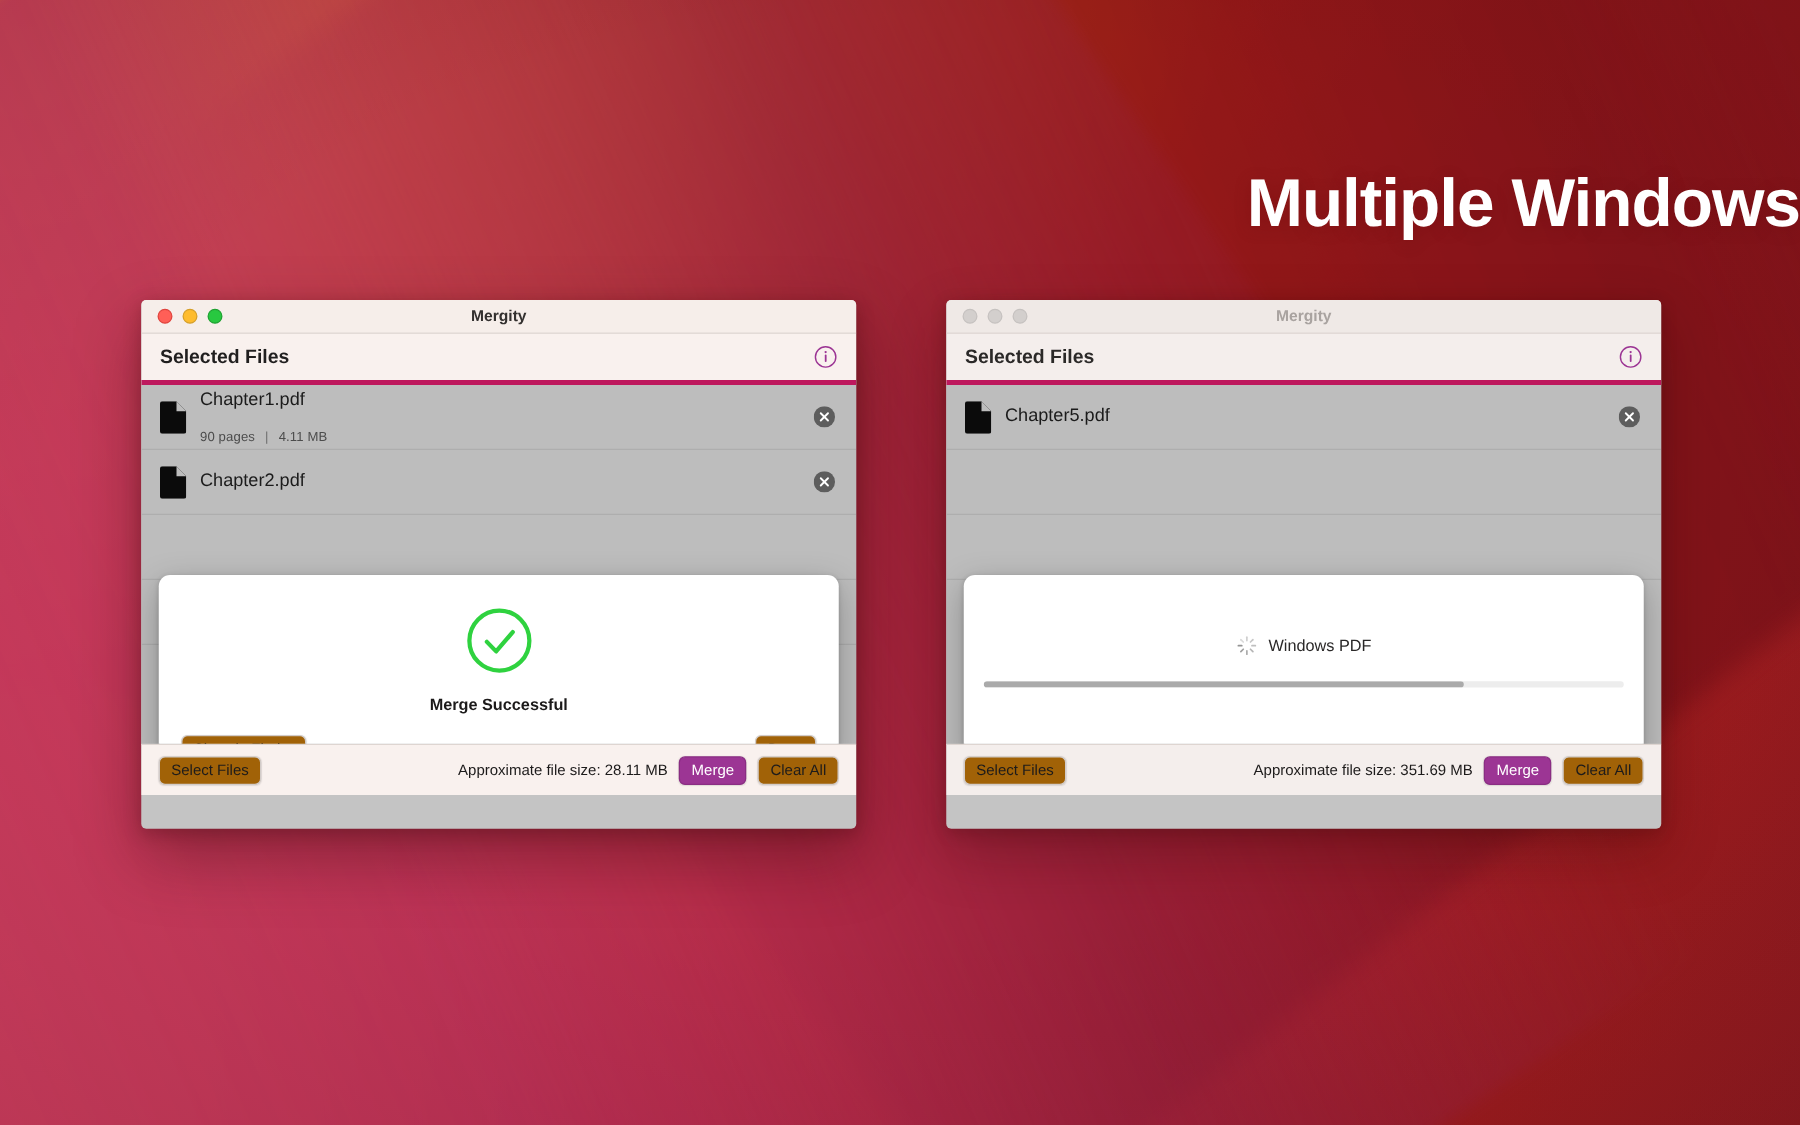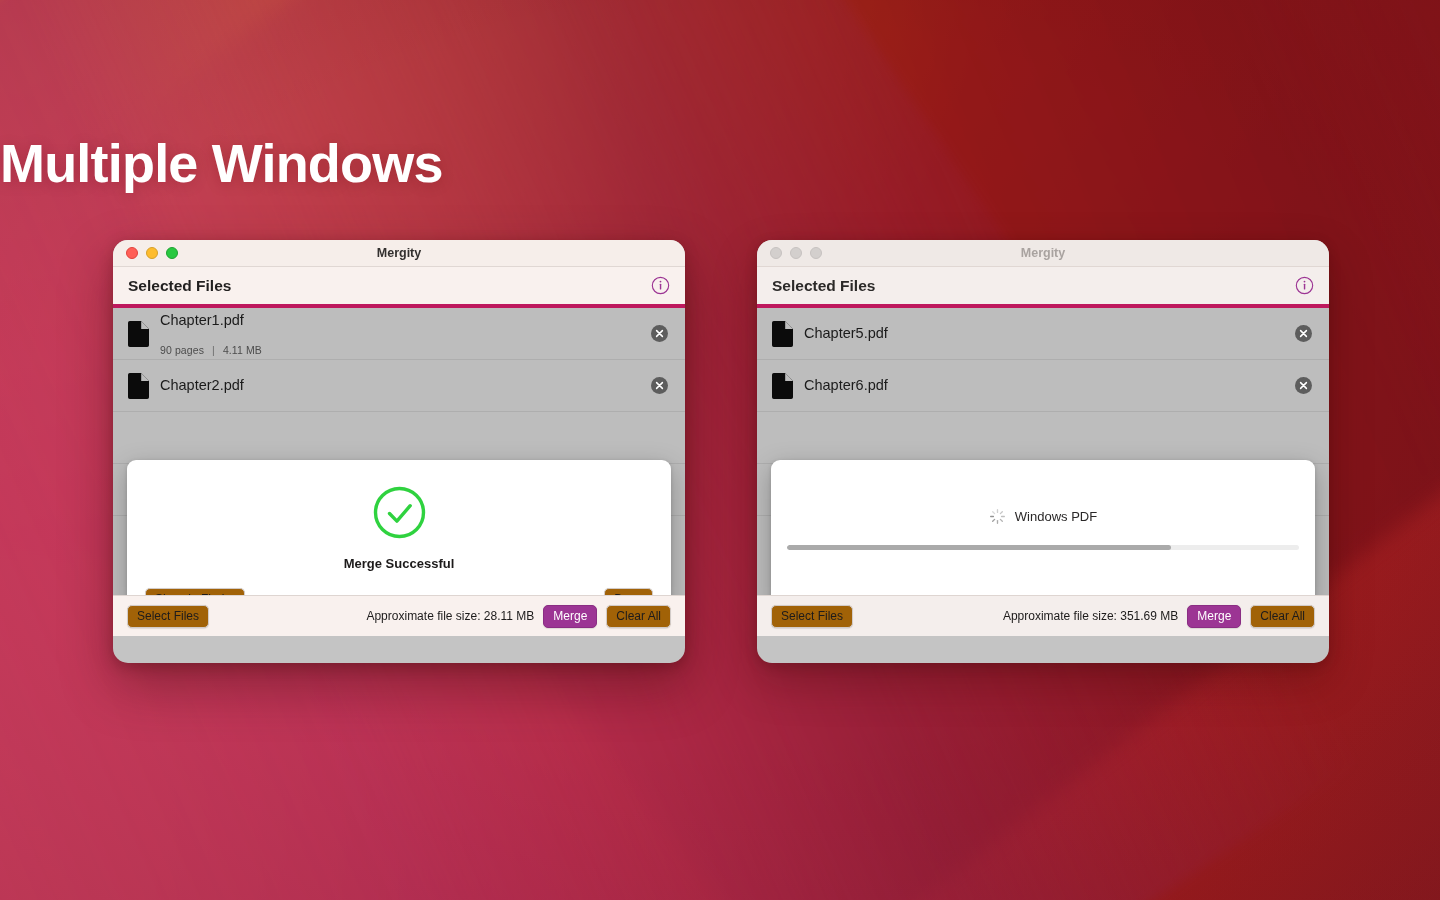--- a/index.html
+++ b/index.html
@@ -55,33 +55,33 @@
   }
   
   #band-vignette {
     left:0; top:0; width:1440px; height:900px;
     background:radial-gradient(ellipse 1500px 900px at 50% 42%, rgba(0,0,0,0.0) 40%, rgba(70,10,14,0.26) 100%);
   }
 
   
   #page-title {
     position:absolute; left:0; top:132px; width:1440px;
-    text-align:left;
+    text-align:right;
     color:#ffffff;
     font-size:54px;
     font-weight:bold;
     letter-spacing:-0.8px;
     text-shadow:0 2px 14px rgba(90,10,10,0.22);
   }
 
   
   .window {
     position:absolute;
     width:572px; height:423px;
-    border-radius:15px;
+    border-radius:4px;
     overflow:hidden;
     background:#c4c4c4;
   }
   #window-left  { left:113px; top:240px;
     box-shadow:0 22px 52px rgba(60,8,10,0.40), 0 4px 14px rgba(60,8,10,0.28); }
   #window-right { left:757px; top:240px;
     box-shadow:0 18px 44px rgba(60,8,10,0.32), 0 3px 12px rgba(60,8,10,0.22); }
 
   .titlebar {
     position:relative;
@@ -357,37 +357,20 @@
         <div class="file-name">Chapter5.pdf</div>
       </div>
       <span class="remove-btn">
         <svg viewBox="0 0 17 17" width="17" height="17">
           <circle cx="8.5" cy="8.5" r="8.5" fill="#5d5d5d"></circle>
           <path d="M5.6 5.6l5.8 5.8M11.4 5.6l-5.8 5.8" stroke="#ffffff" stroke-width="1.5" stroke-linecap="round"></path>
         </svg>
       </span>
     </div>
 
-    <div class="file-row">
-      <span class="doc-icon">
-        <svg viewBox="0 0 21 26" width="21" height="26">
-          <path d="M0 1.8A1.8 1.8 0 0 1 1.8 0h11.4L21 7.9v16.3A1.8 1.8 0 0 1 19.2 26H1.8A1.8 1.8 0 0 1 0 24.2Z" fill="#0b0b0b"></path>
-          <path d="M13.2 0 21 7.9h-7.8Z" fill="#bdbdbd"></path>
-        </svg>
-      </span>
-      <div class="file-meta">
-        <div class="file-name">Chapter6.pdf</div>
-      </div>
-      <span class="remove-btn">
-        <svg viewBox="0 0 17 17" width="17" height="17">
-          <circle cx="8.5" cy="8.5" r="8.5" fill="#5d5d5d"></circle>
-          <path d="M5.6 5.6l5.8 5.8M11.4 5.6l-5.8 5.8" stroke="#ffffff" stroke-width="1.5" stroke-linecap="round"></path>
-        </svg>
-      </span>
-    </div>
 
     <div class="file-row"></div>
     <div class="file-row"></div>
 
     <div class="sheet sheet-progress">
       <div class="saving-row">
         <span class="spinner">
           <svg viewBox="0 0 20 20" width="17" height="17">
             <g stroke-linecap="round" stroke-width="1.6">
               <line x1="10" y1="2.0" x2="10" y2="5.2" stroke="#cfcfcf"></line>

